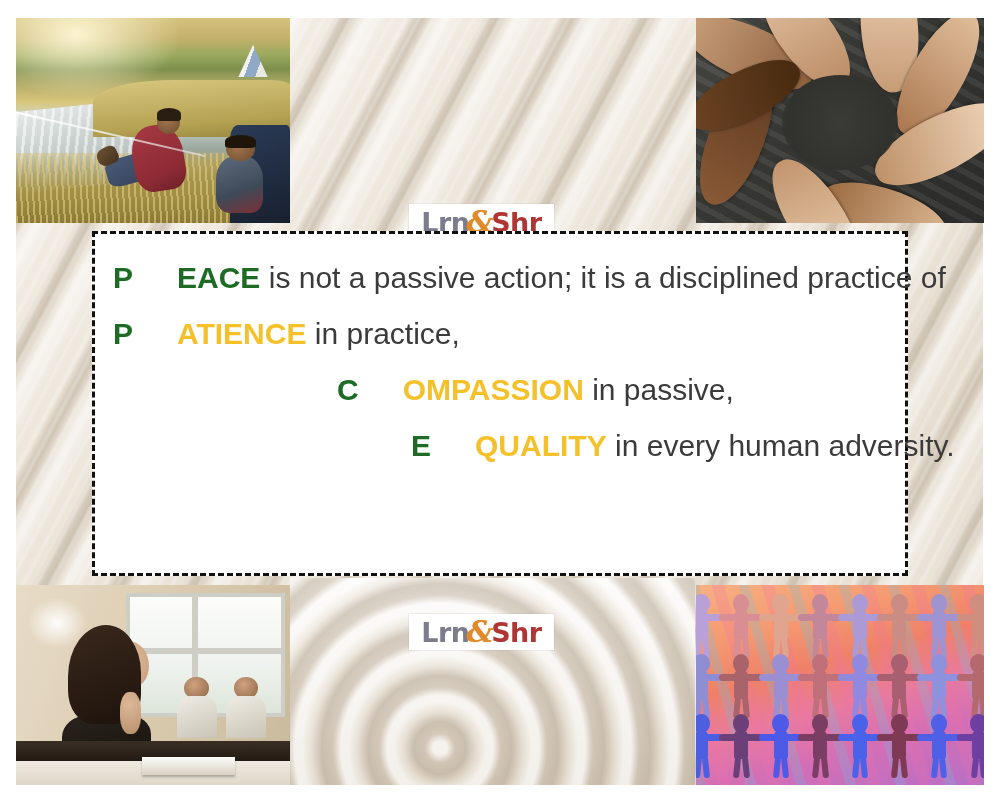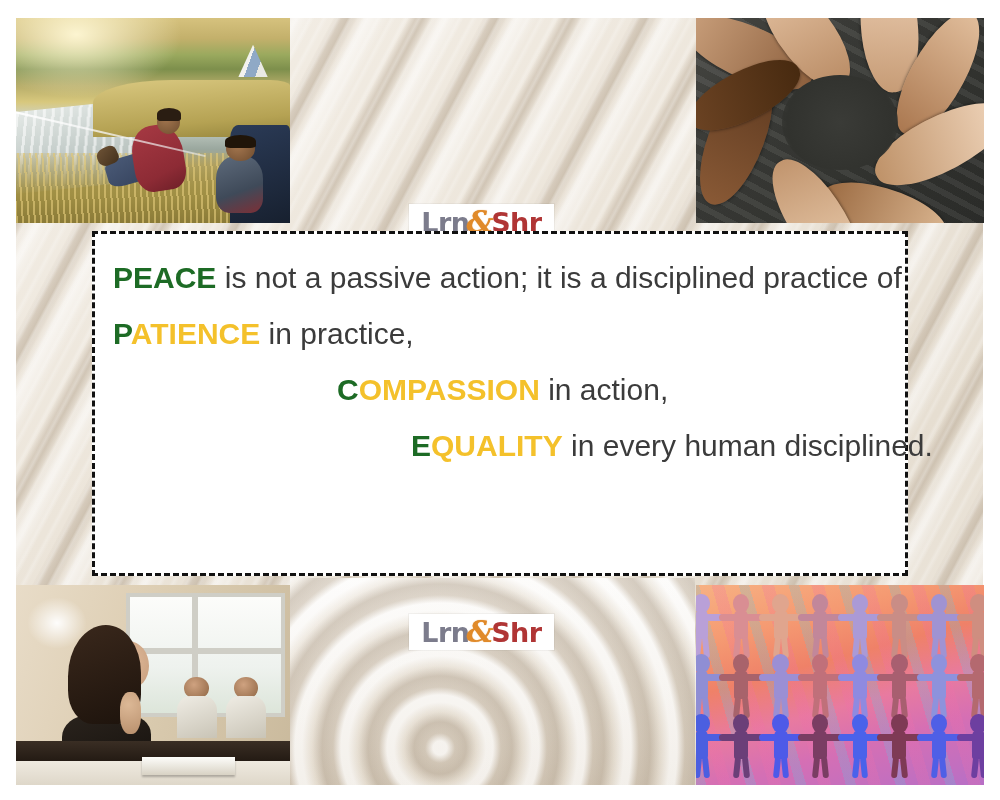--- a/index.html
+++ b/index.html
@@ -392,21 +392,21 @@
   .quote-line{
     font-family:"Liberation Sans", sans-serif;
     font-size:30px;
     line-height:56px;
     color:#3b3b3b;
     white-space:nowrap;
     font-weight:400;
   }
   .kw{ font-weight:700; }
   .kw .first{ color:#1d6b25; }
-  .kw .rest { color:#f4c12b; }
+  .kw .rest { color:#f4c12b;margin-left:44px; }
   .kw.all-green .first,
   .kw.all-green .rest{ color:#1d6b25; }
 
   .ln1{ text-align:left;   padding-left:4px; }
   .ln2{ text-align:left;   padding-left:4px; }
   .ln3{ text-align:left;   padding-left:78px; }
   .ln4{ text-align:left;   padding-left:154px; }
   .ln5{ text-align:left;   padding-left:228px; }
   .ln6{ text-align:left;   padding-left:302px; }
 </style>
@@ -675,22 +675,22 @@
       <span class="kw all-green"><span class="first">P</span><span class="rest">EACE</span></span><span> is not a passive action; it is a disciplined practice of</span>
     </div>
 
     <div class="quote-line ln2">
       <span class="kw"><span class="first">P</span><span class="rest">ATIENCE</span></span><span> in practice,</span>
     </div>
 
 
 
     <div class="quote-line ln5">
-      <span class="kw"><span class="first">C</span><span class="rest">OMPASSION</span></span><span> in action,</span>
+      <span class="kw"><span class="first">C</span><span class="rest">OMPASSION</span></span><span> in passive,</span>
     </div>
 
     <div class="quote-line ln6">
-      <span class="kw"><span class="first">E</span><span class="rest">QUALITY</span></span><span> in every human disciplined.</span>
+      <span class="kw"><span class="first">E</span><span class="rest">QUALITY</span></span><span> in every human adversity.</span>
     </div>
 
   </div>
 
 </div>
 
 </body></html>

